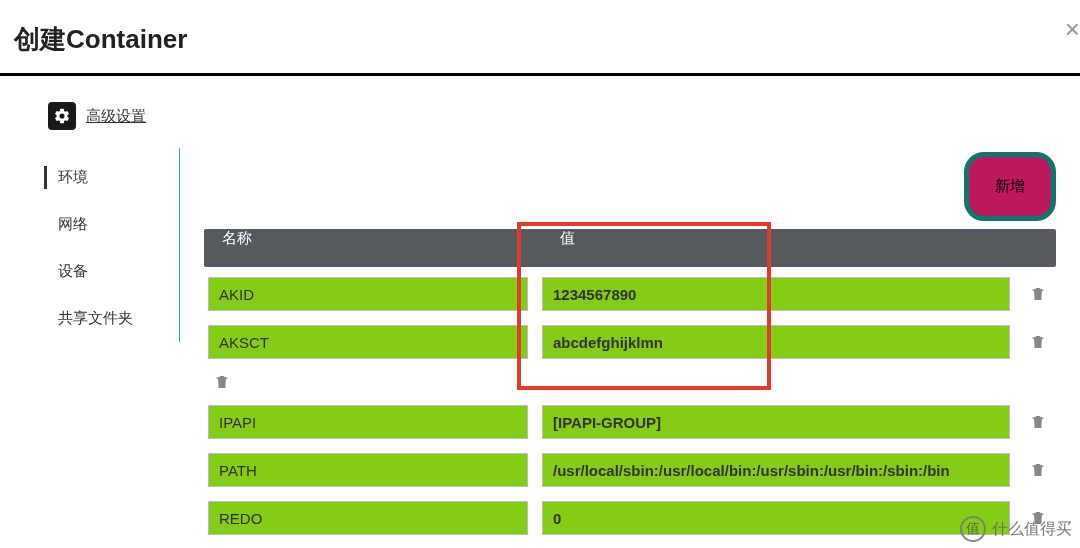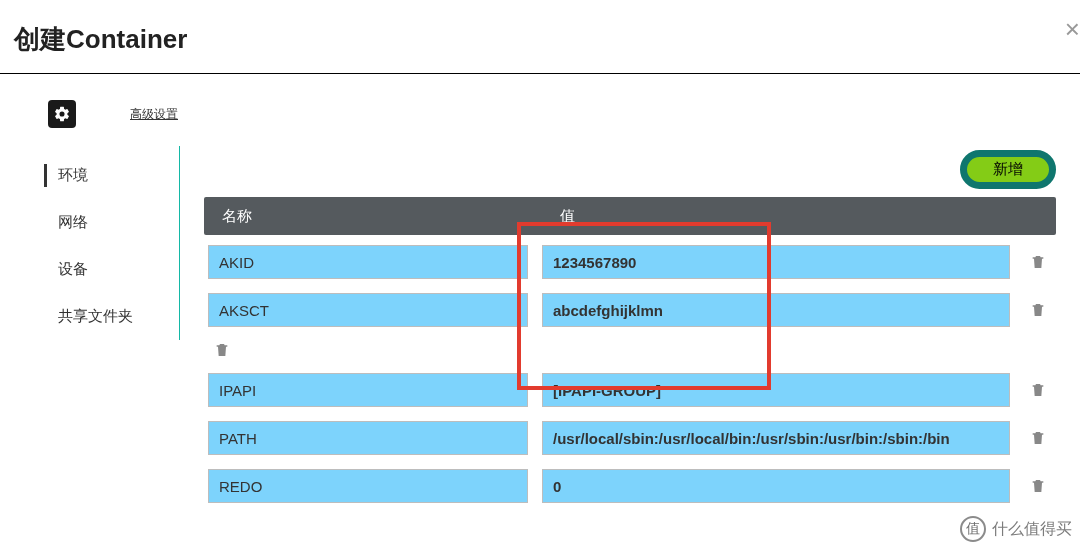--- a/index.html
+++ b/index.html
@@ -7,21 +7,21 @@
     width: 1080px;
     height: 548px;
     font-family: "Microsoft YaHei", Arial, sans-serif;
     background: #ffffff;
     color: #333;
     overflow: hidden;
     position: relative;
   }
   .dialog-header {
     padding: 22px 14px 16px 14px;
-    border-bottom: 1px solid #000000;
+    border-bottom: 3px solid #000000;
   }
   .dialog-title {
     font-size: 26px;
     font-weight: 600;
     color: #222;
   }
   .close-x {
     position: absolute;
     top: 14px;
     right: 0px;
@@ -40,23 +40,22 @@
     width: 28px; height: 28px;
     background: #1a1a1a;
     border-radius: 4px;
     display: flex;
     align-items: center;
     justify-content: center;
   }
   .gear-box svg { width: 18px; height: 18px; fill: #fff; }
   .adv-link {
     text-decoration: underline;
-    font-size: 12px;
-    color: #333;
-    margin-left: 44px;
+    font-size: 15px;
+    color: #333;
   }
 
   .body-wrap {
     display: flex;
     align-items: flex-start;
     padding-left: 44px;
   }
 
   .sidebar {
     width: 136px;
@@ -83,33 +82,33 @@
     flex: 1;
     padding: 4px 24px 0 24px;
     position: relative;
   }
   .add-row {
     display: flex;
     justify-content: flex-end;
     margin-bottom: 8px;
   }
   .add-btn {
-    border: 7px solid #0f766e;
-    background: #84cc16;
+    border: 5px solid #0f766e;
+    background: #be185d;
     border-radius: 20px;
-    padding: 3px 26px;
+    padding: 20px 26px;
     font-size: 15px;
     cursor: pointer;
   }
 
   .col-head {
     background: #555a5e;
     color: #fff;
     display: flex;
-    align-items: center;
+    align-items: flex-start;
     height: 38px;
     font-size: 15px;
     padding: 0 18px;
     border-radius: 2px;
     margin-bottom: 10px;
   }
   .col-head .col-name { flex: 0 0 338px; }
   .col-head .col-value { flex: 1; }
 
   .env-row {
@@ -118,21 +117,21 @@
     gap: 14px;
     margin-bottom: 14px;
     padding: 0 4px;
   }
   .env-input {
     height: 34px;
     border: 1px solid #bdbdbd;
     padding: 0 10px;
     font-size: 15px;
     color: #333;
-    background: #7dd3fc;
+    background: #84cc16;
   }
   .env-input.name { flex: 0 0 320px; }
   .env-input.value { flex: 1; font-weight: bold; }
   .trash {
     width: 28px;
     flex: 0 0 28px;
     display: flex;
     align-items: center;
     justify-content: center;
     cursor: pointer;

